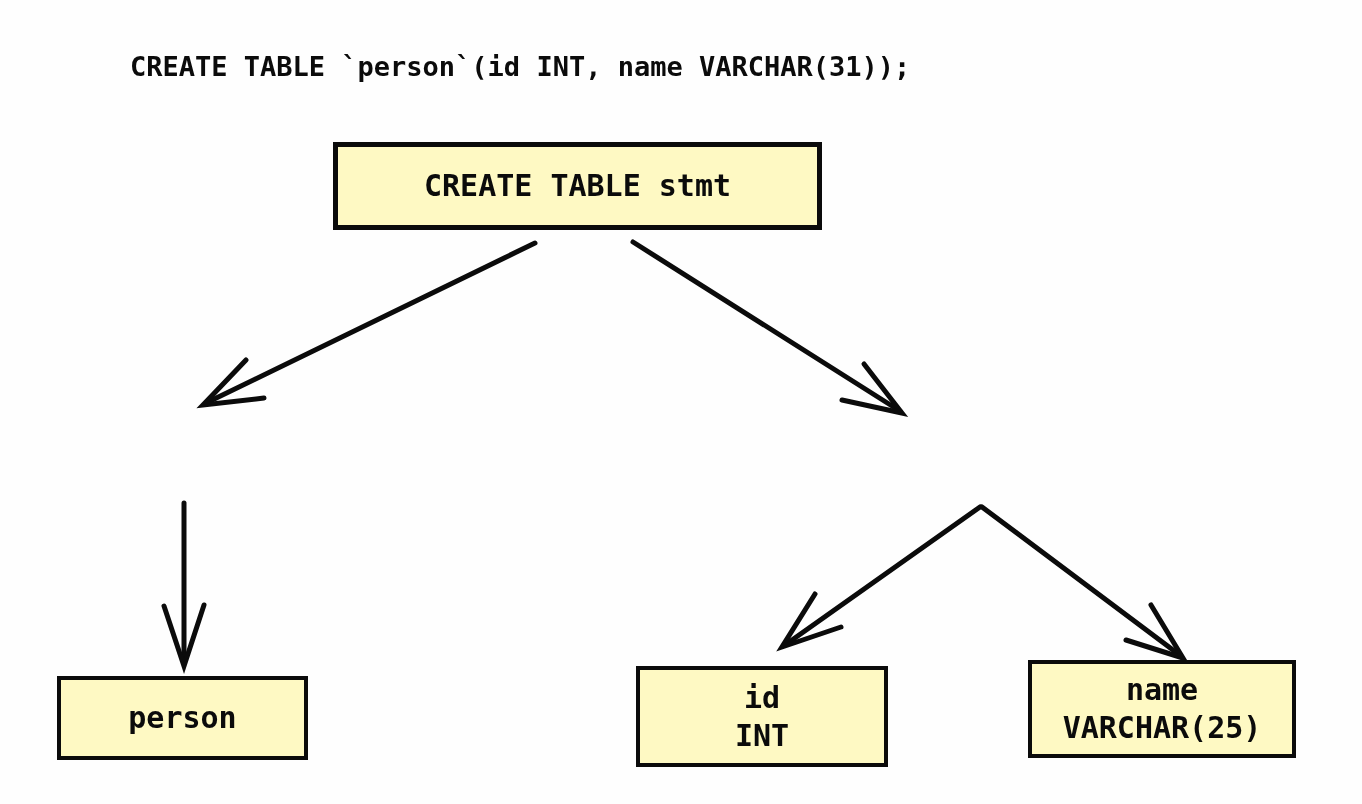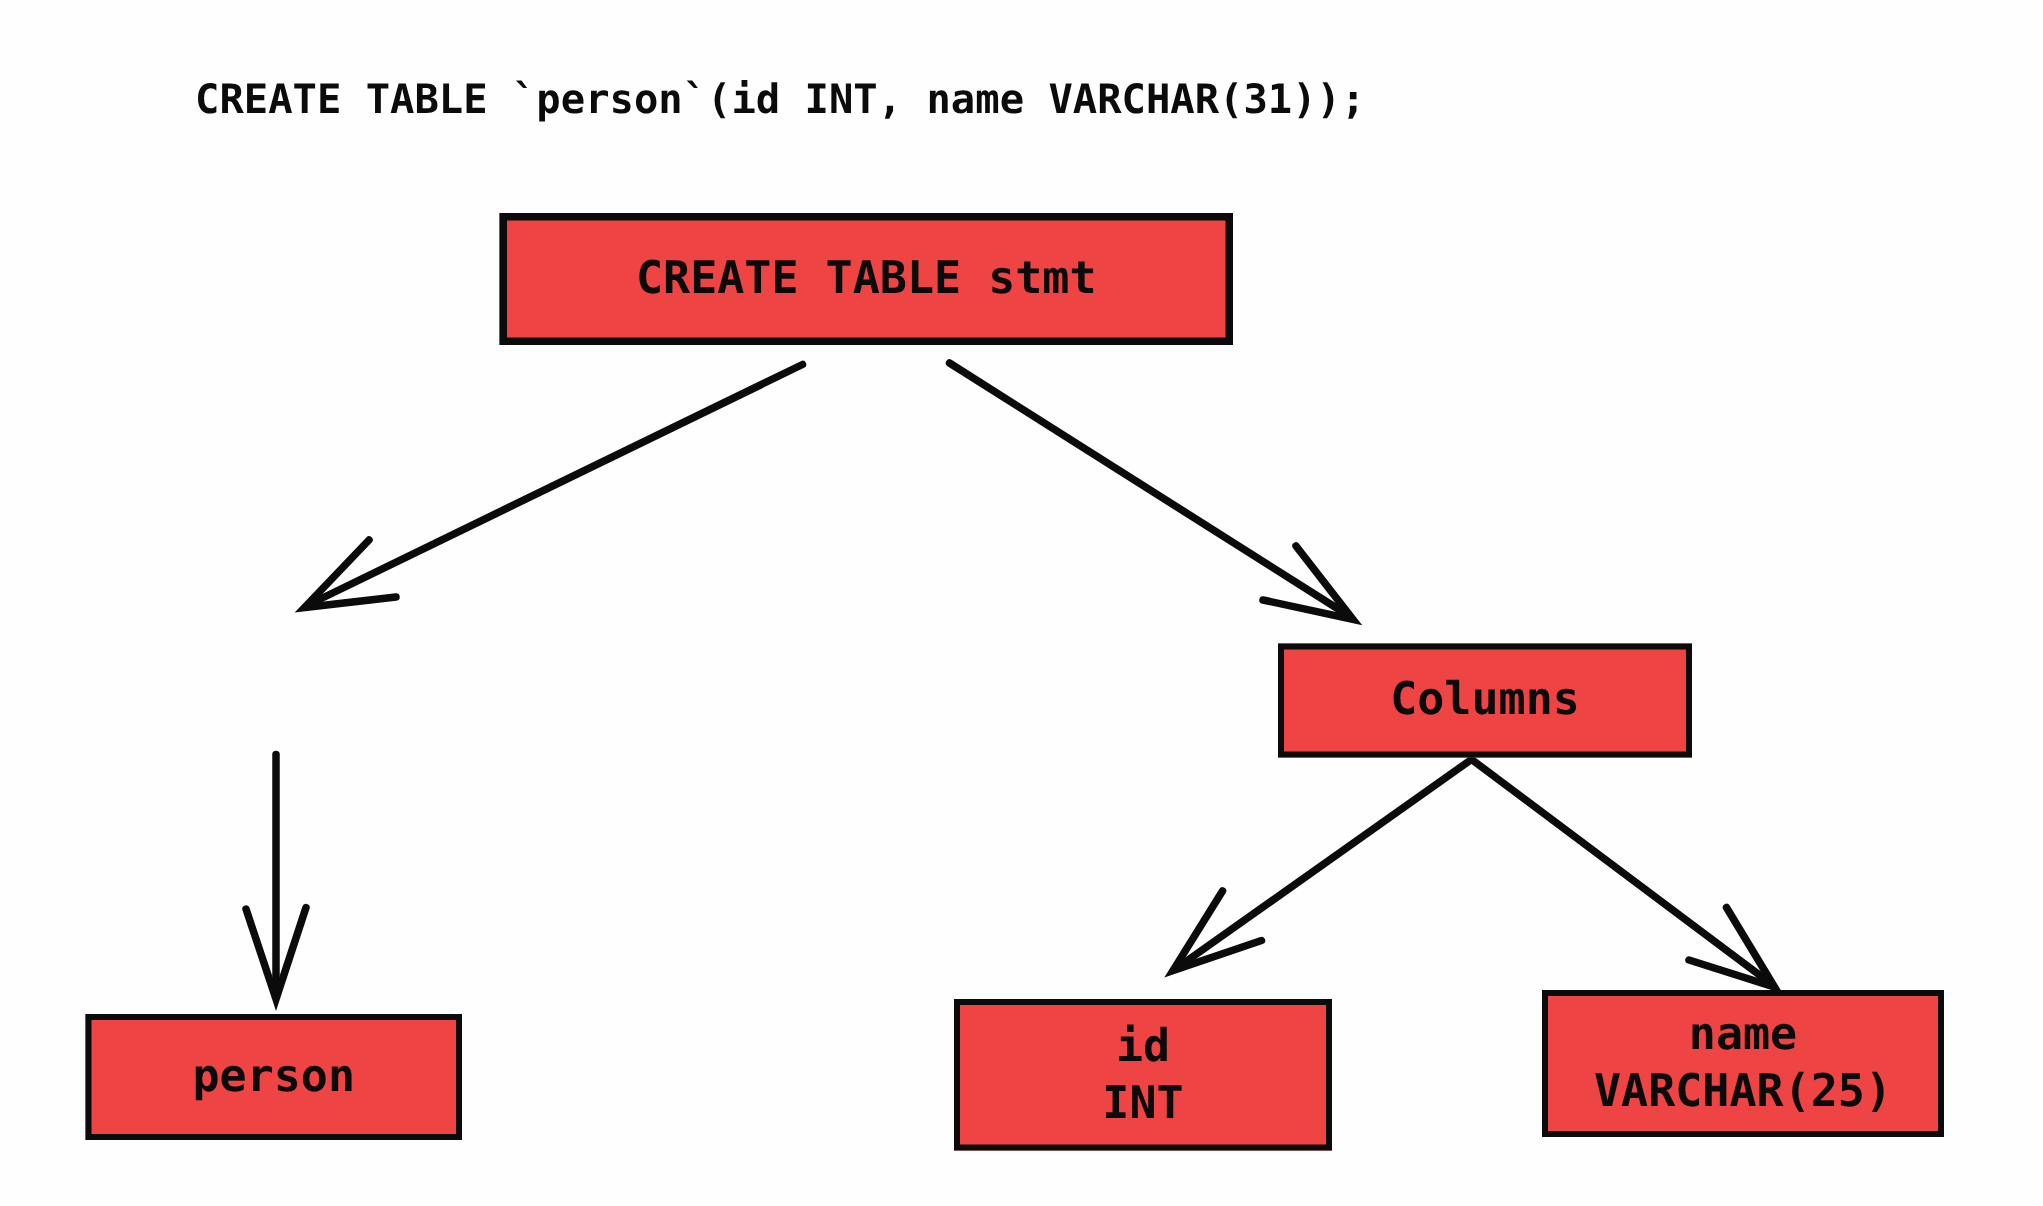--- a/index.html
+++ b/index.html
@@ -20,21 +20,21 @@
     font-size: 27px;
     font-weight: bold;
     line-height: 36px;
     letter-spacing: 0px;
     white-space: pre;
     color: #0b0b0b;
   }
   .node {
     position: absolute;
     border: 4px solid #0b0b0b;
-    background: #ef4444;
+    background: #fef9c3;
     display: flex;
     flex-direction: column;
     align-items: center;
     justify-content: center;
     font-size: 30px;
     font-weight: bold;
     line-height: 38px;
     text-align: center;
     white-space: pre;
   }
@@ -96,23 +96,20 @@
 
   <div class="node node-root">
     <span>CREATE TABLE stmt</span>
   </div>
 
 
   <div class="node node-person">
     <span>person</span>
   </div>
 
-  <div class="node node-columns">
-    <span>Columns</span>
-  </div>
 
   <div class="node node-id">
     <span>id</span>
     <span>INT</span>
   </div>
 
   <div class="node node-name">
     <span>name</span>
     <span>VARCHAR(25)</span>
   </div>

